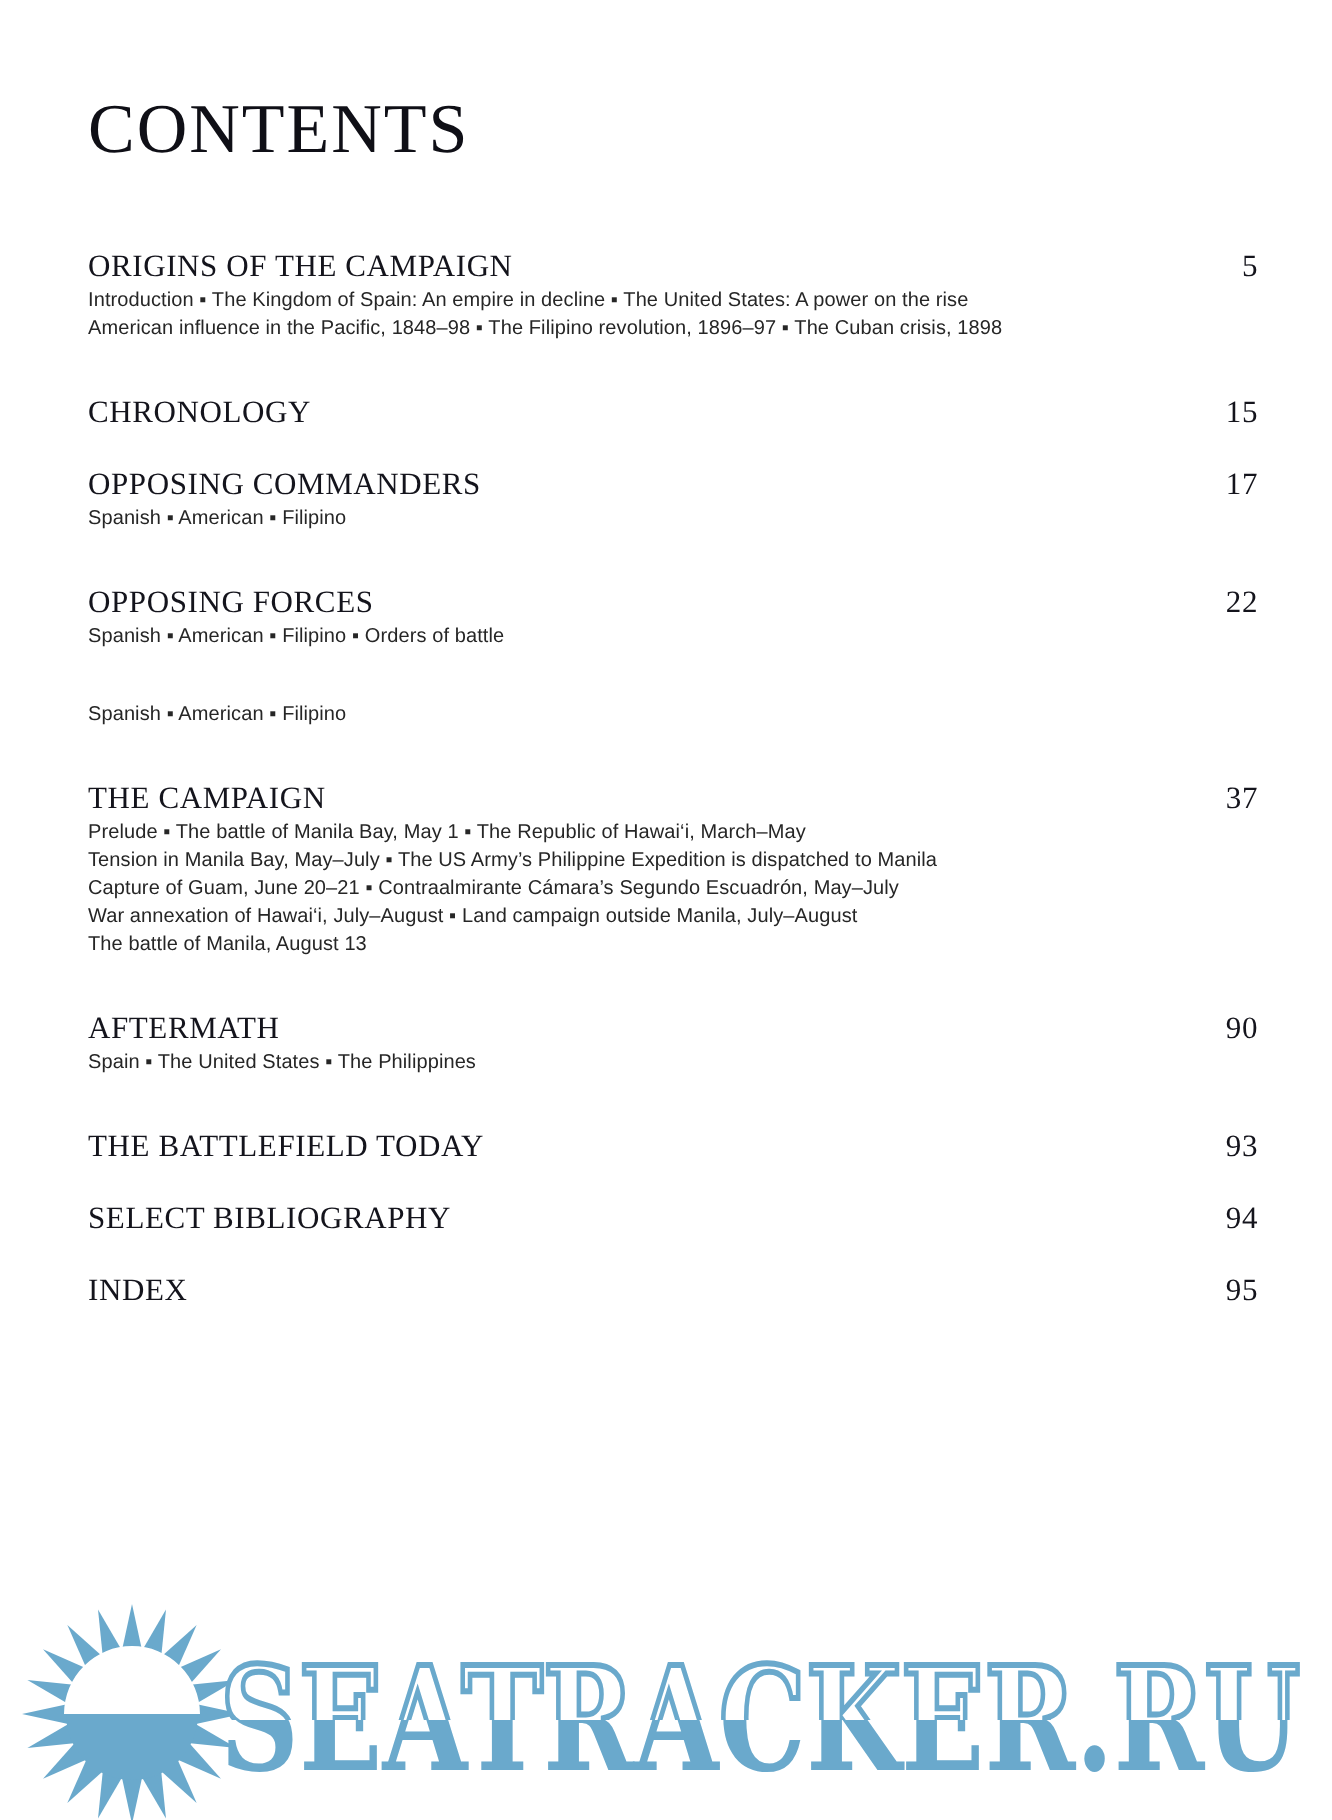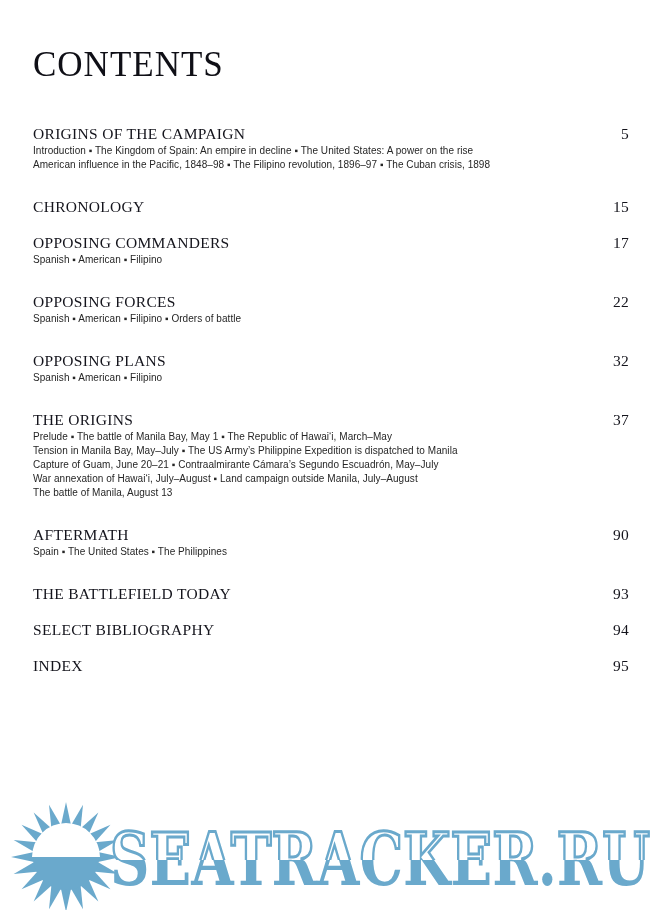--- a/index.html
+++ b/index.html
@@ -1,20 +1,20 @@
 <!DOCTYPE html>
 <html><head>
 <meta charset="utf-8">
 <style>
   html,body{margin:0;padding:0;}
   body{
     width:666px;height:910px;background:#ffffff;position:relative;overflow:hidden;
     font-family:"Liberation Sans",sans-serif;
   }
-  .page{position:absolute;inset:0;padding:0 37px 0 33px;box-sizing:border-box;}
+  .page{position:absolute;inset:0;padding:0 37px 0 44px;box-sizing:border-box;}
   .contents-title{
     font-family:"Liberation Serif",serif;font-weight:400;font-size:35px;line-height:38px;
     letter-spacing:1px;color:#0f0f16;margin:46px 0 0 0;
   }
   .entry{margin:0;}
   .m-first{margin-top:40px;}
   .m-lg{margin-top:25px;}
   .m-sm{margin-top:16px;}
   .entry .row{
     display:flex;justify-content:space-between;align-items:baseline;
@@ -74,32 +74,28 @@
     <div class="row">
       <span class="etitle">OPPOSING FORCES</span>
       <span class="epage">22</span>
     </div>
     <div class="sub">
       <div class="sub-line">Spanish ▪ American ▪ Filipino ▪ Orders of battle</div>
     </div>
   </div>
 
   <div class="entry m-lg">
-    <div class="row">
-      <span class="etitle">OPPOSING PLANS</span>
-      <span class="epage">32</span>
-    </div>
     <div class="sub">
       <div class="sub-line">Spanish ▪ American ▪ Filipino</div>
     </div>
   </div>
 
   <div class="entry m-lg">
     <div class="row">
-      <span class="etitle">THE ORIGINS</span>
+      <span class="etitle">THE CAMPAIGN</span>
       <span class="epage">37</span>
     </div>
     <div class="sub">
       <div class="sub-line">Prelude ▪ The battle of Manila Bay, May 1 ▪ The Republic of Hawai‘i, March–May</div>
       <div class="sub-line">Tension in Manila Bay, May–July ▪ The US Army’s Philippine Expedition is dispatched to Manila</div>
       <div class="sub-line">Capture of Guam, June 20–21 ▪ Contraalmirante Cámara’s Segundo Escuadrón, May–July</div>
       <div class="sub-line">War annexation of Hawai‘i, July–August ▪ Land campaign outside Manila, July–August</div>
       <div class="sub-line">The battle of Manila, August 13</div>
     </div>
   </div>

